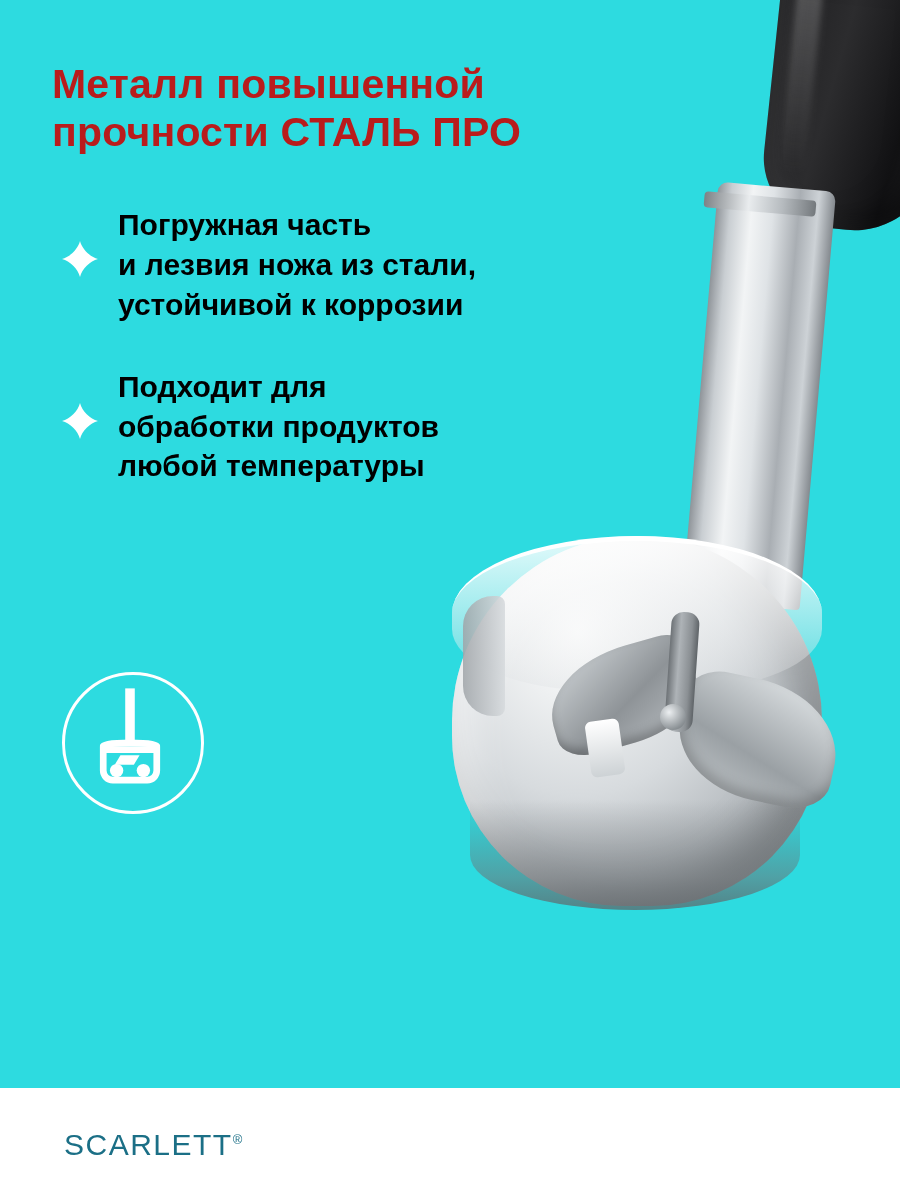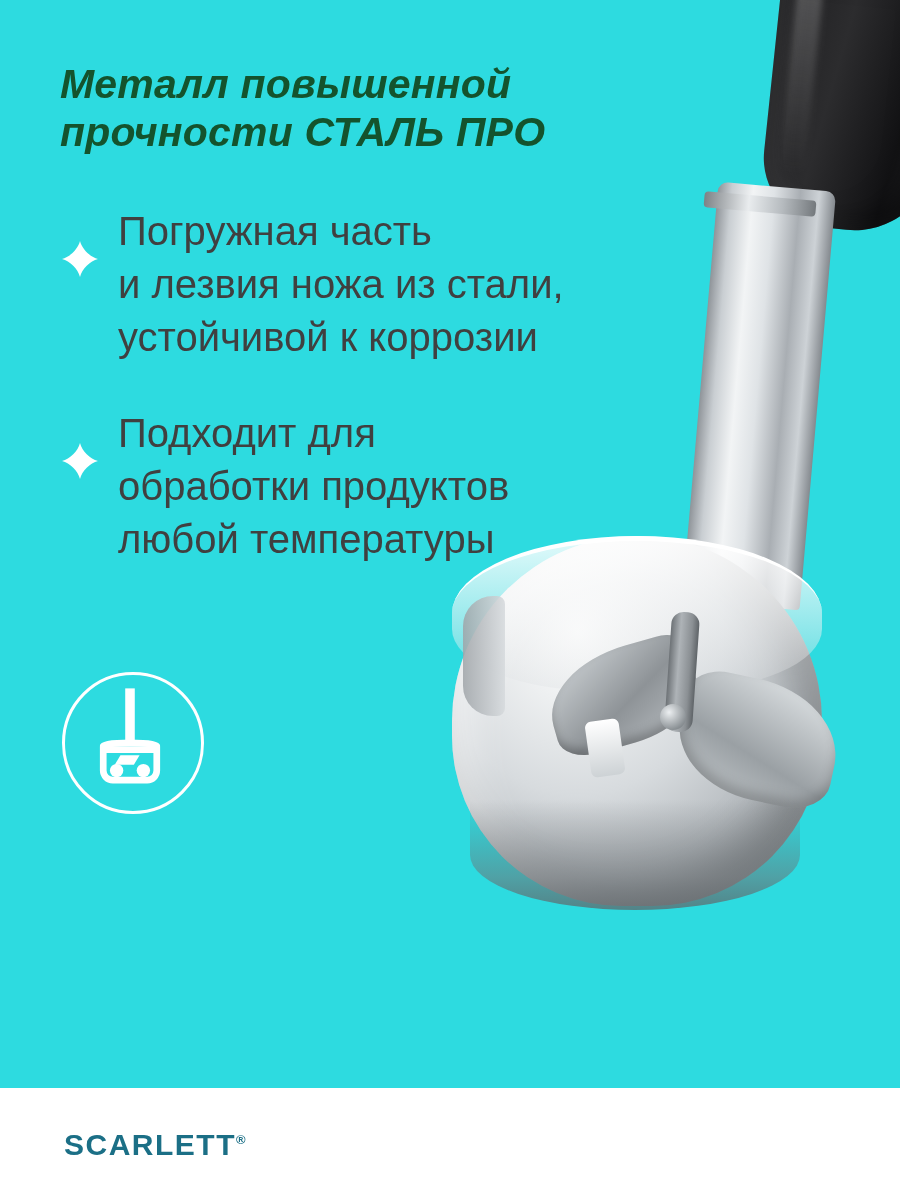--- a/index.html
+++ b/index.html
@@ -173,29 +173,28 @@
     top: 704px;
     width: 26px;
     height: 26px;
     border-radius: 50%;
     background: radial-gradient(circle at 35% 32%, #eceff1, #8d9397 70%, #6a6f73);
   }
 
   
   .headline {
     position: absolute;
-    left: 60px;
+    left: 52px;
     top: 60px;
     width: 640px;
-    color: #14532d;
+    color: #b91c1c;
     font-weight: bold;
     font-size: 41px;
     line-height: 1.18;
     letter-spacing: .2px;
-    font-style: italic;
   }
 
   .feature-list {
     position: absolute;
     left: 60px;
     top: 205px;
     width: 600px;
   }
   .feature {
     display: flex;
@@ -203,24 +202,24 @@
     margin-bottom: 42px;
   }
   .diamond {
     flex: 0 0 auto;
     width: 40px;
     height: 40px;
     margin-top: 34px;
     margin-right: 18px;
   }
   .feature-text {
-    color: #404040;
-    font-size: 40px;
+    color: #000000;
+    font-size: 30px;
     line-height: 1.33;
-    font-weight: 400;
+    font-weight: 700;
     white-space: pre-line;
   }
 
   
   .circle-icon {
     position: absolute;
     left: 62px;
     top: 672px;
     width: 136px;
     height: 136px;
@@ -256,21 +255,21 @@
     bottom: 0;
     width: 900px;
     height: 112px;
     background: #ffffff;
   }
   .brand {
     position: absolute;
     left: 64px;
     bottom: 38px;
     color: #1b6f86;
-    font-weight: bold;
+    font-weight: normal;
     font-size: 30px;
     letter-spacing: 1.5px;
   }
   .brand sup {
     font-size: 13px;
     vertical-align: super;
     letter-spacing: 0;
   }
 </style>
 </head>

